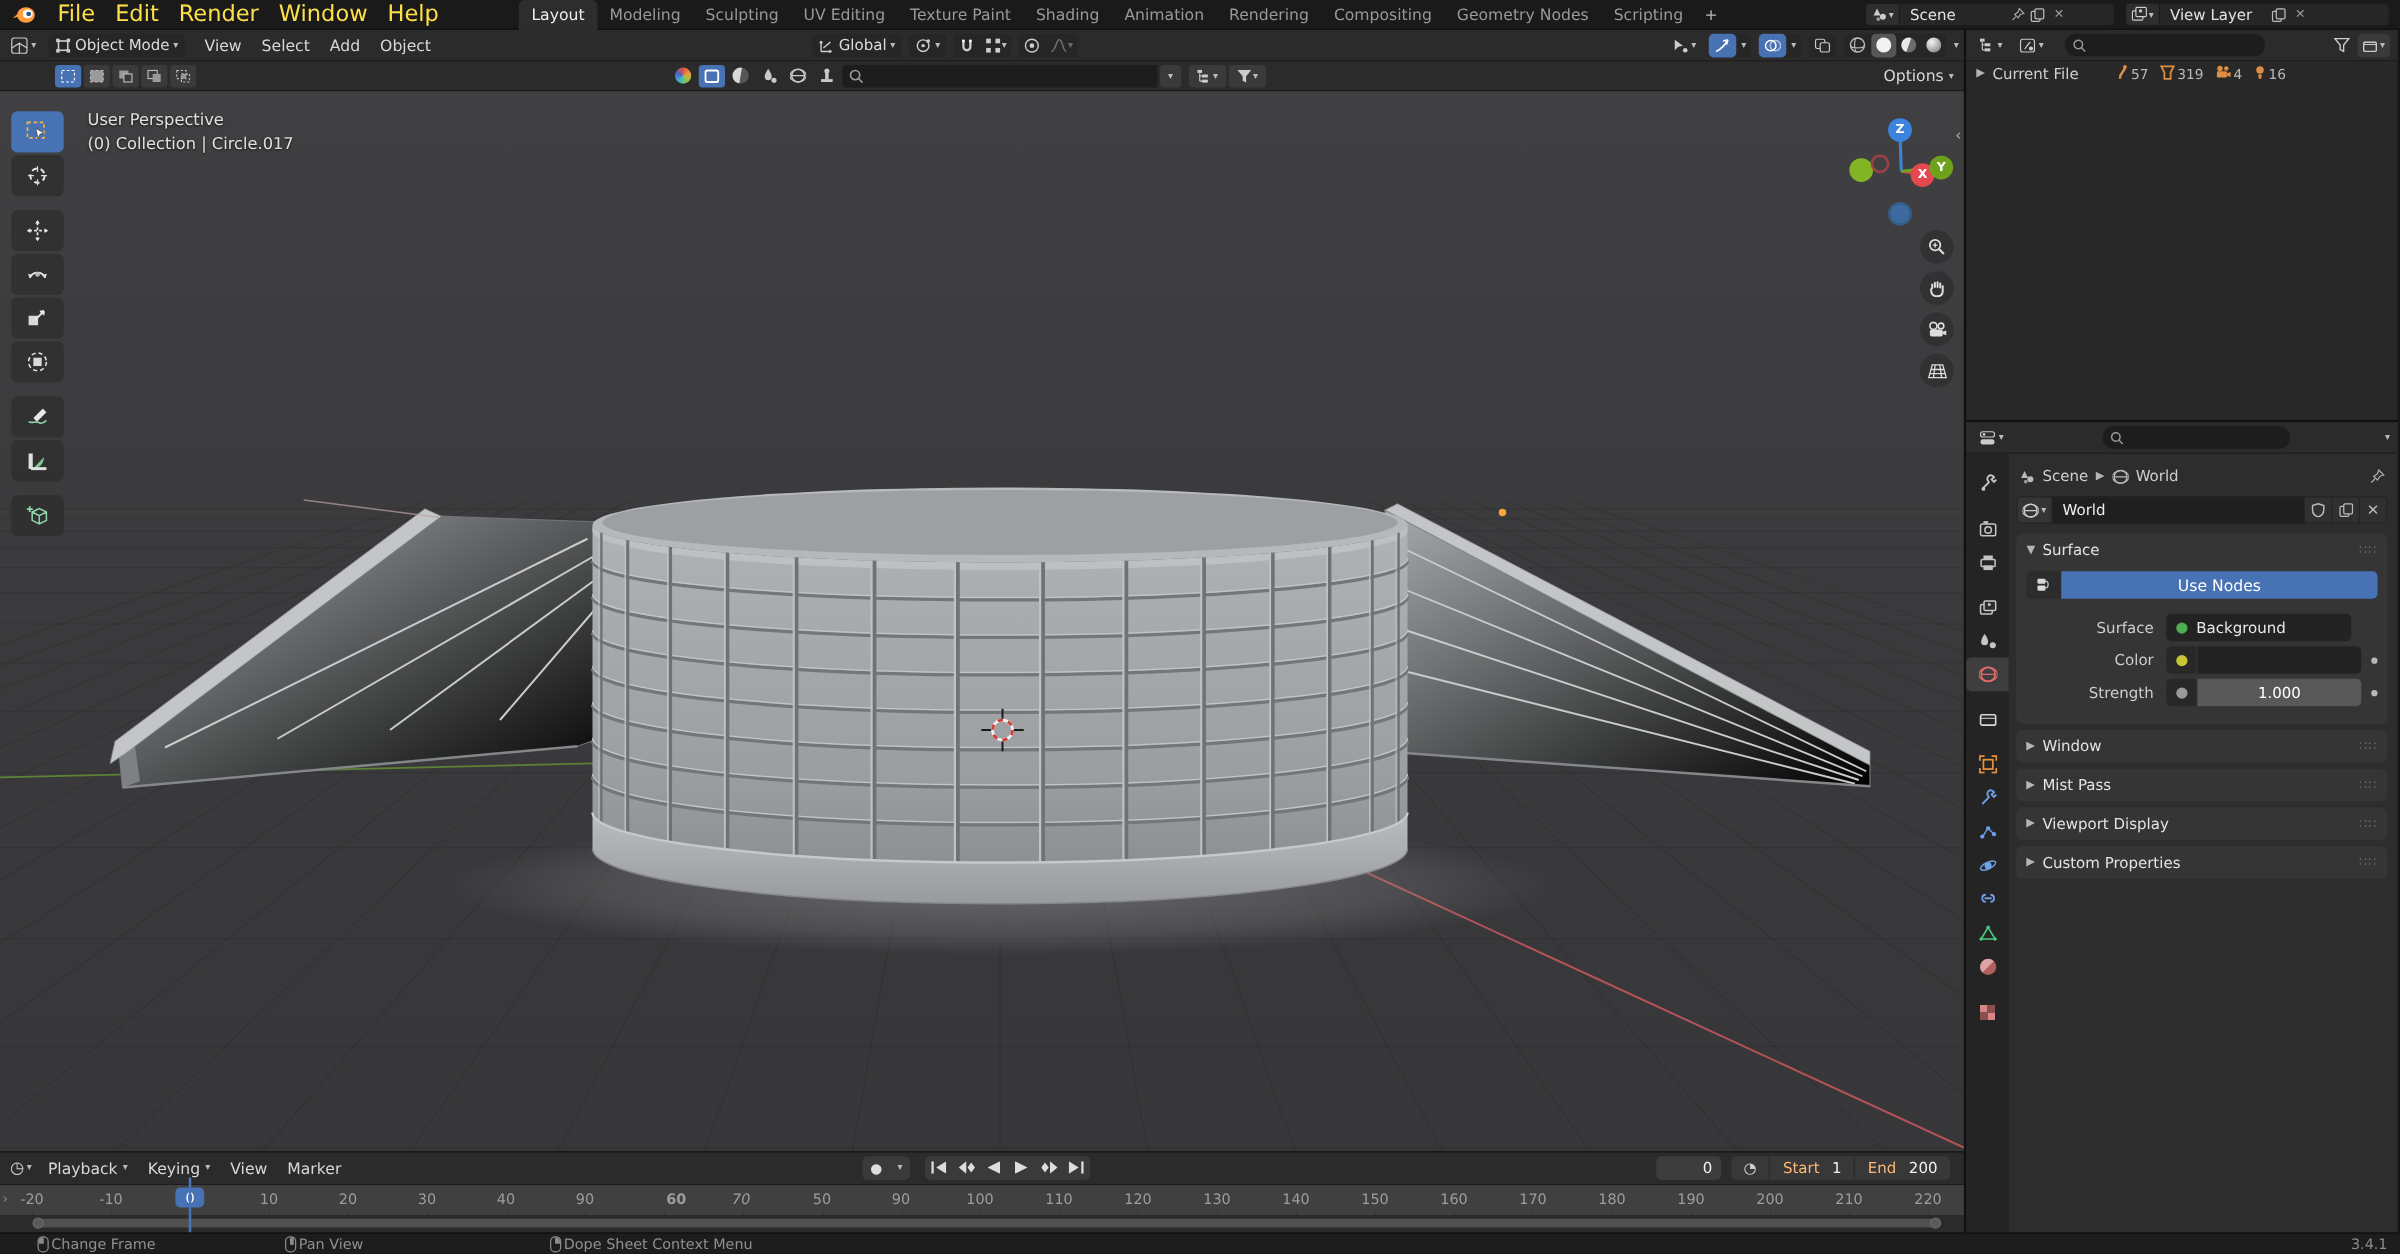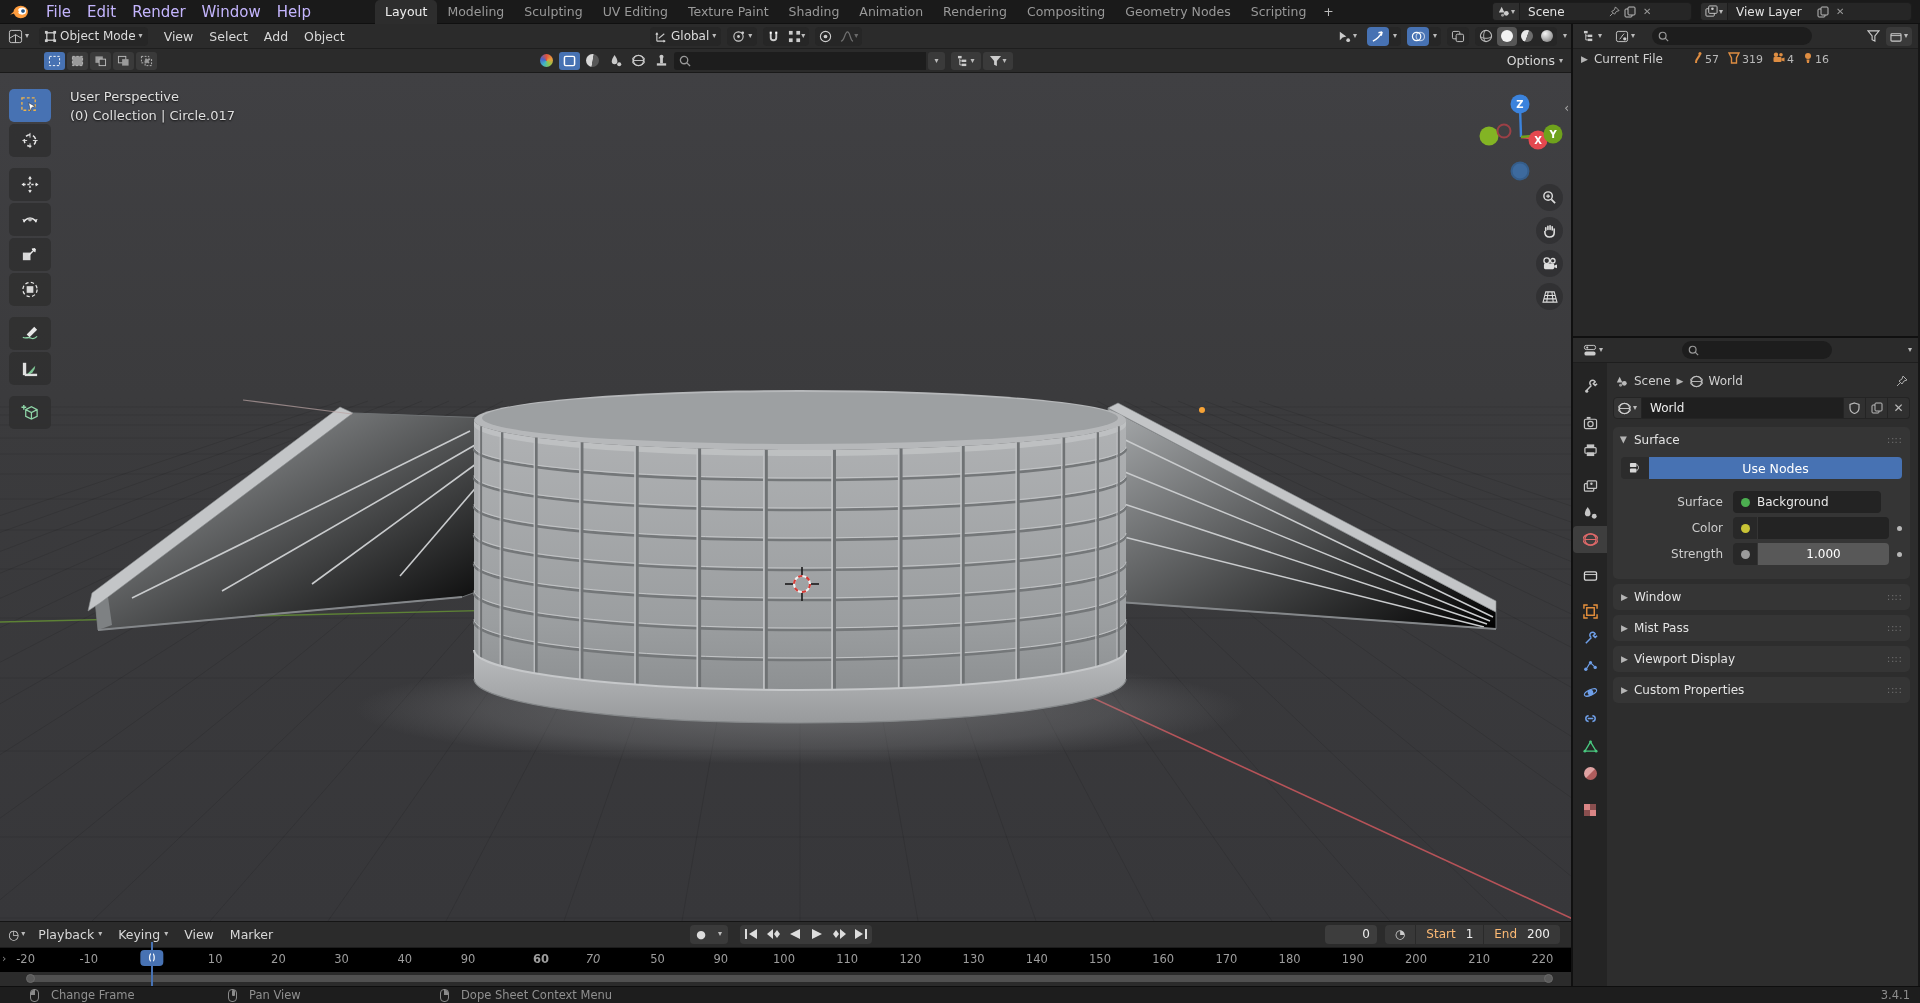--- a/index.html
+++ b/index.html
@@ -5,21 +5,21 @@
   * { margin:0; padding:0; box-sizing:border-box; }
   html,body { width:1920px; height:1003px; overflow:hidden; background:#161616;
     font-family:"DejaVu Sans","Liberation Sans",sans-serif; font-size:12px; color:#d4d4d4;
     -webkit-font-smoothing:antialiased; }
   #app { width:1920px; height:1003px; display:flex; flex-direction:column; }
 
   
   .topbar { height:24px; background:#1a1a1a; display:flex; align-items:center; padding:0 6px;
     border-bottom:1px solid #101010; flex:0 0 auto; }
   .blender-logo { width:22px; height:16px; margin:0 8px 0 2px; }
-  .menu-item { padding:2px 8px; color:#c4b5fd; font-size:15px; border-radius:3px; }
+  .menu-item { padding:2px 8px; color:#fde047; font-size:18px; border-radius:3px; }
   .ws-tabs { display:flex; align-items:flex-end; height:24px; margin-left:56px; }
   .ws-tab { padding:4px 10px 5px; color:#999; font-size:12.5px; border-radius:5px 5px 0 0; }
   .ws-tab.active { background:#2d2d2d; color:#eee; }
   .ws-tab.newtab { color:#bbb; padding:4px 7px 5px; }
   .top-spacer { flex:1; }
   .id-selector { display:flex; align-items:center; background:#262626; border:1px solid #1c1c1c;
     border-radius:4px; height:19px; margin-left:8px; overflow:hidden; }
   .id-selector .id-icon-btn { display:flex; align-items:center; gap:1px; padding:0 4px; height:100%;
     background:#2e2e2e; border-right:1px solid #1c1c1c; }
   .id-selector .id-label { padding:0 8px; font-size:12px; color:#e2e2e2; min-width:86px; }
@@ -84,21 +84,21 @@
   .tl-transport { position:absolute; left:690px; display:flex; align-items:center; gap:4px; }
   .tp-group { display:flex; background:#3a3a3a; border-radius:4px; overflow:hidden; }
   .tp-btn { width:22px; height:19px; display:flex; align-items:center; justify-content:center; color:#ddd; }
   .tl-right { position:absolute; right:11px; display:flex; align-items:center; gap:8px; }
   .frame-field { width:52px; height:19px; background:#3d3d3d; border-radius:4px; color:#eee;
     display:flex; align-items:center; justify-content:flex-end; padding:0 7px; }
   .range-group { display:flex; align-items:center; background:#383838; border-radius:4px; height:19px; }
   .range-seg { display:flex; align-items:center; gap:10px; padding:0 10px; height:100%; }
   .range-seg + .range-seg { border-left:1px solid #2a2a2a; }
   .range-lab { color:#fdba74; } .range-val { color:#efefef; }
-  .tl-ruler { height:26px; background:#000000; position:relative; border-top:1px solid #1c1c1c; }
+  .tl-ruler { height:26px; background:#404040; position:relative; border-top:1px solid #1c1c1c; }
   .tick-label { position:absolute; top:4px; transform:translateX(-50%); color:#9d9d9d; font-size:11.5px; }
   .tick-pill { position:absolute; top:2px; transform:translateX(-50%); background:#4772b3; color:#fff;
     border-radius:4px; padding:1px 8px; font-size:11.5px; }
   .tl-scroll { height:14px; background:#2b2b2b; position:relative; }
   .hscrollbar { position:absolute; left:28px; right:20px; top:3px; height:7px; background:#505050;
     border-radius:4px; }
   .hscroll-knob { position:absolute; top:-1px; width:9px; height:9px; background:#5a5a5a;
     border:1px solid #6a6a6a; border-radius:50%; }
   .playhead { position:absolute; left:151px; top:20px; width:2px; height:45px; background:#4772b3; }
   .tl-overlap { position:absolute; left:2px; top:30px; color:#8a8a8a; font-size:11px; }
@@ -152,21 +152,21 @@
     align-items:center; padding:0 8px; gap:7px; color:#e8e8e8; }
   .val-slider { flex:1; height:22px; background:#585858; border-radius:0 4px 4px 0; display:flex;
     align-items:center; justify-content:center; color:#fff; }
   .deco-dot { width:5px; height:5px; background:#b8b8b8; border-radius:50%; margin-left:8px; }
   .deco-spacer { width:13px; margin-left:8px; }
   .dot { border-radius:50%; display:inline-block; }
 
   
   .statusbar { height:17px; background:#1d1d1d; border-top:1px solid #0e0e0e; position:relative;
     color:#909090; font-size:11.5px; flex:0 0 auto; }
-  .sb-item { position:absolute; top:1px; display:flex; align-items:center; gap:12px; }
+  .sb-item { position:absolute; top:1px; display:flex; align-items:center; gap:2px; }
   .sb-version { position:absolute; right:10px; top:1px; color:#8d8d8d; }
   .mouse-ico { width:9px; height:13px; border:1px solid #8a8a8a; border-radius:4px; position:relative; }
   .mouse-ico i { position:absolute; left:0; top:0; width:4px; height:5px; background:#8a8a8a;
     border-radius:3px 0 0 0; }
   .mouse-ico.mid i { left:2.5px; width:3px; height:6px; border-radius:1px; }
 </style>
 </head>
 <body>
 
 <div id="app">

